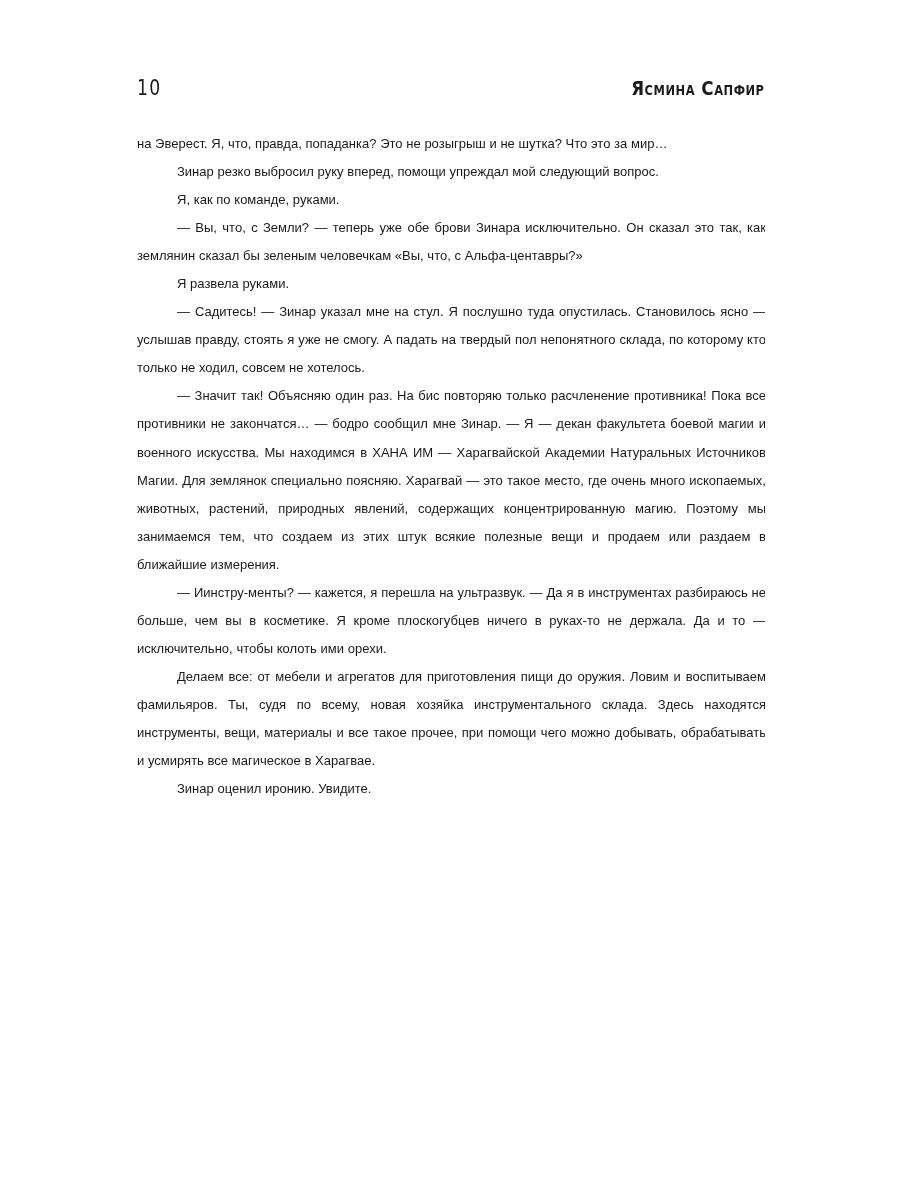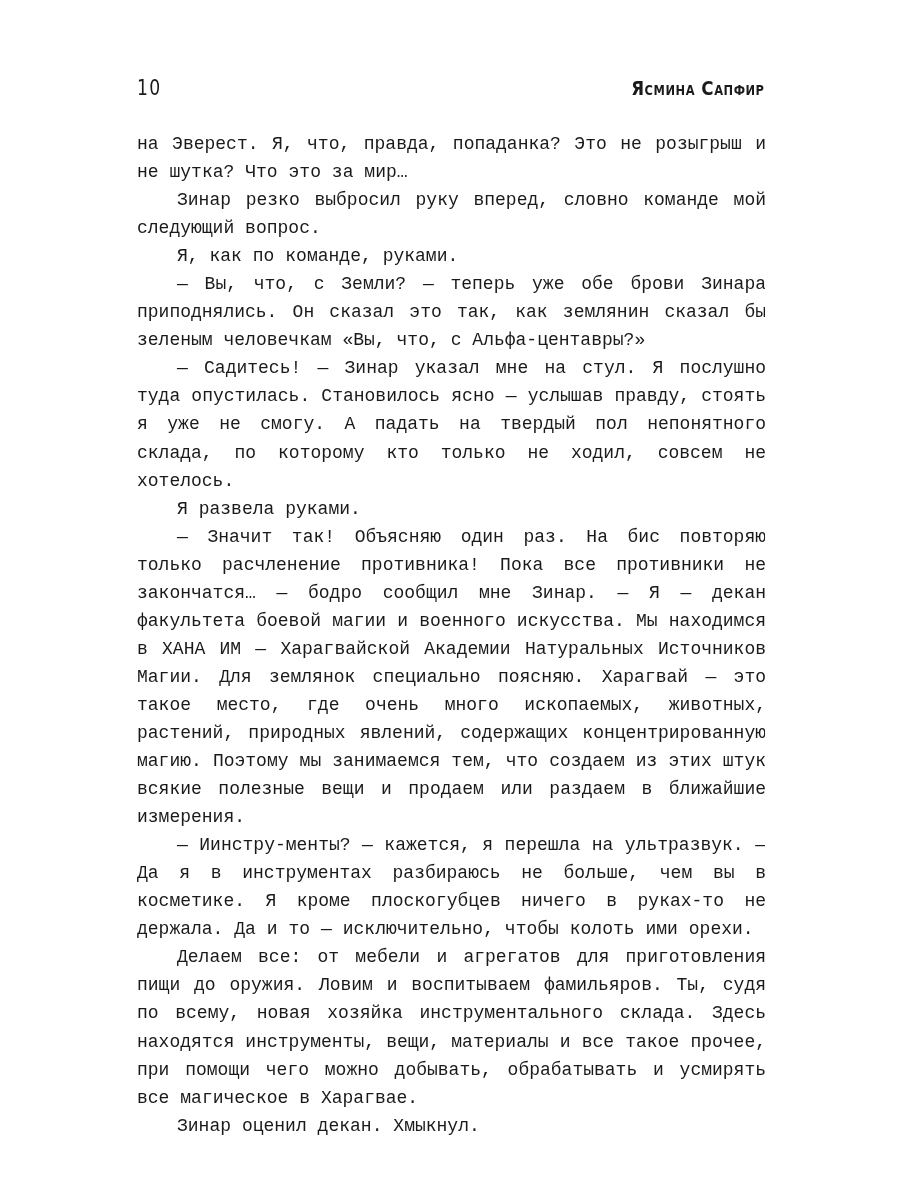--- a/index.html
+++ b/index.html
@@ -58,22 +58,22 @@
   
   .text-block {
     position: absolute;
     left: 137px;
     top: 130px;
     width: 629px;
   }
 
   .text-block p {
     margin: 0;
-    font-family: Liberation Mono, monospace;
-    font-size: 18px;
+    font-family: Liberation Sans, sans-serif;
+    font-size: 13px;
     line-height: 28.05px;
     color: #1a1a1a;
     text-align: justify;
     text-align-last: left;
     text-indent: 40px;
     hyphens: manual;
     -webkit-hyphens: manual;
     word-spacing: 0.1px;
   }
 
@@ -86,24 +86,24 @@
 
 <div class="page">
 
   <div class="running-head">
     <span class="folio">10</span>
     <span class="author-name">Ясмина Сапфир</span>
   </div>
 
   <div class="text-block">
       <p class="continued">на Эверест. Я, что, правда, попаданка? Это не розыгрыш и не шутка? Что это за мир…</p>
-      <p>Зинар резко выбросил руку вперед, словно команде мой следующий вопрос.</p>
+      <p>Зинар резко выбросил руку вперед, помощи упреждал мой следующий вопрос.</p>
       <p>Я, как по команде, руками.</p>
-      <p>— Вы, что, с Земли? — теперь уже обе брови Зинара приподнялись. Он сказал это так, как землянин сказал бы зеленым человечкам «Вы, что, с Альфа-центавры?»</p>
+      <p>— Вы, что, с Земли? — теперь уже обе брови Зинара исключительно. Он сказал это так, как землянин сказал бы зеленым человечкам «Вы, что, с Альфа-центавры?»</p>
+      <p>Я развела руками.</p>
       <p>— Садитесь! — Зинар указал мне на стул. Я послушно туда опустилась. Становилось ясно — услышав правду, стоять я уже не смогу. А падать на твердый пол непонятного склада, по которому кто только не ходил, совсем не хотелось.</p>
-      <p>Я развела руками.</p>
       <p>— Значит так! Объясняю один раз. На бис повторяю только расчленение противника! Пока все противники не закончатся… — бодро сообщил мне Зинар. — Я — декан факультета боевой магии и военного искусства. Мы находимся в ХАНА ИМ — Харагвайской Академии Натуральных Источников Магии. Для землянок специально поясняю. Харагвай — это такое место, где очень много ископаемых, животных, растений, природных явлений, содержащих концентрированную магию. Поэтому мы занимаемся тем, что создаем из этих штук всякие полезные вещи и продаем или раздаем в ближайшие измерения.</p>
       <p>— Иинстру-менты? — кажется, я перешла на ультразвук. — Да я в инструментах разбираюсь не больше, чем вы в косметике. Я кроме плоскогубцев ничего в руках-то не держала. Да и то — исключительно, чтобы колоть ими орехи.</p>
       <p>Делаем все: от мебели и агрегатов для приготовления пищи до оружия. Ловим и воспитываем фамильяров. Ты, судя по всему, новая хозяйка инструментального склада. Здесь находятся инструменты, вещи, материалы и все такое прочее, при помощи чего можно добывать, обрабатывать и усмирять все магическое в Харагвае.</p>
-      <p>Зинар оценил декан. Хмыкнул.</p>
+      <p>Зинар оценил иронию. Увидите.</p>
     </div>
 
 </div>
 
 </body></html>

